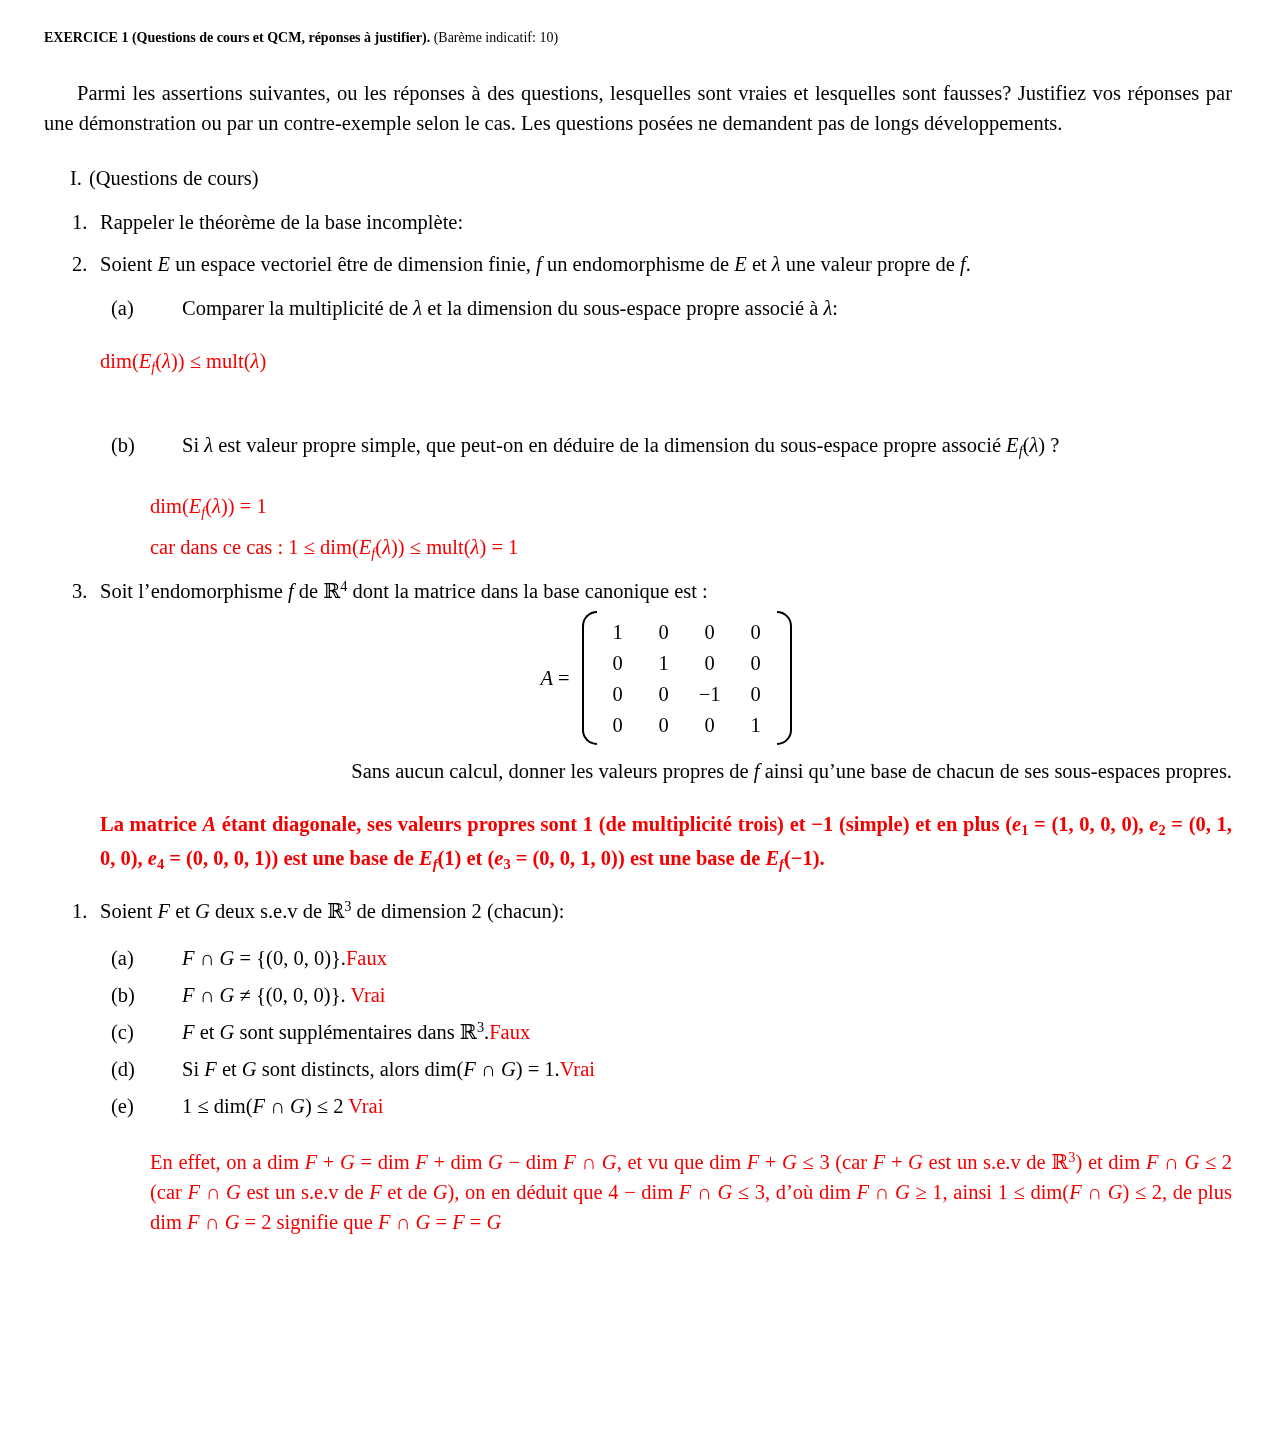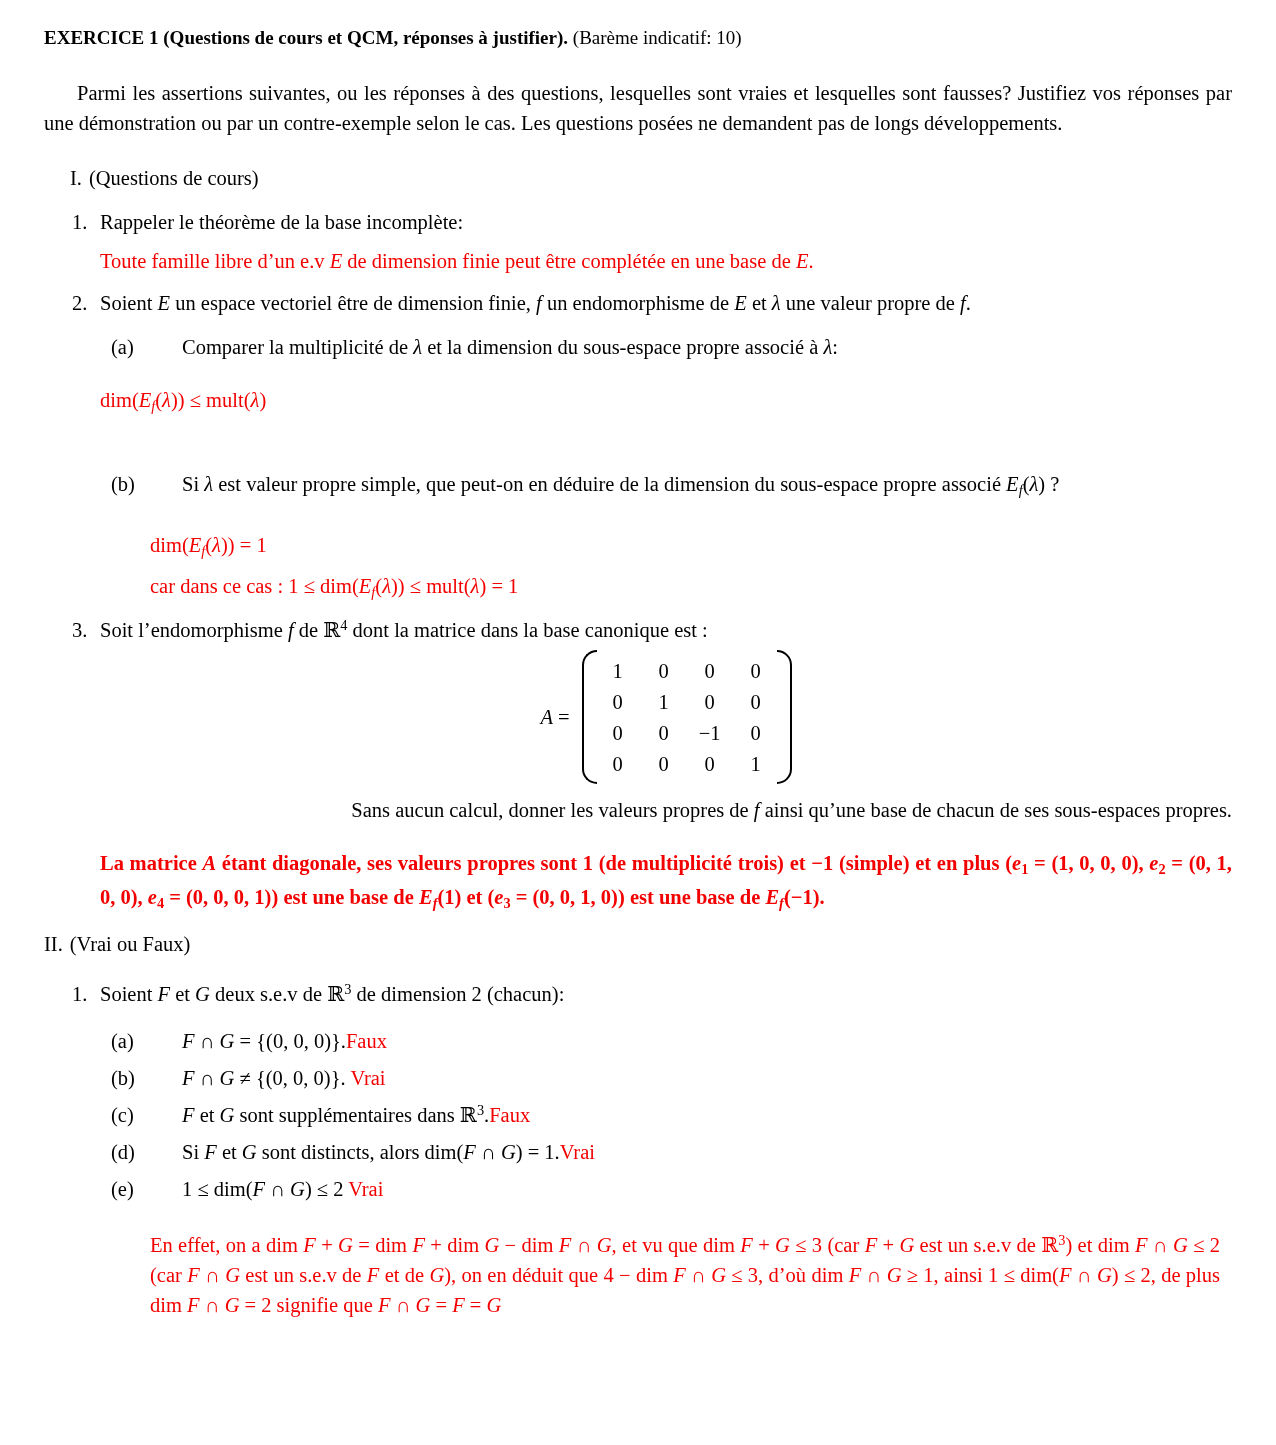--- a/index.html
+++ b/index.html
@@ -7,21 +7,21 @@
   html, body { margin: 0; padding: 0; }
   body {
     width: 1276px; height: 1445px;
     background: #ffffff; color: #000000;
     font-family: "Liberation Serif", "DejaVu Serif", serif;
     font-size: 20.5px;
     overflow: hidden;
   }
   .page { padding: 24px 44px 0 44px; }
 
-  .title { font-size: 19px; line-height: 28px; }
+  .title { font-size: 14px; line-height: 28px; }
   .title .b { font-weight: bold; }
 
   .intro {
     margin: 26px 0 0 0;
     text-indent: 33px;
     text-align: justify;
     line-height: 30px;
   }
 
   .sec-head { line-height: 28px; }
@@ -70,21 +70,21 @@
     text-align: center; line-height: 28px;
   }
 
   .followup { margin: 12px 0 0 32px; line-height: 28px; text-align: right; }
   .ans3 { margin: 22px 0 0 56px; text-align: justify; line-height: 34px; font-weight: bold; }
 
   .s2q1 { margin-top: 22px; }
   .vf { margin-top: 7px; line-height: 30px; }
   .vf-first { margin-top: 18px; }
 
-  .justif { margin: 26px 12px 0 106px; text-align: justify; line-height: 30px; }
+  .justif { margin: 26px 0 0 106px; text-align: justify; line-height: 30px; }
 
   .red { color: var(--red); }
   .i { font-style: italic; }
   .sub { font-size: 0.7em; vertical-align: -0.3em; line-height: 1; }
   .sup { font-size: 0.7em; vertical-align: 0.5em; line-height: 1; }
   p { margin: 0; }
 </style>
 </head>
 <body>
 
@@ -97,21 +97,20 @@
   <p class="intro">Parmi les assertions suivantes, ou les réponses à des questions, lesquelles sont vraies et lesquelles sont fausses? Justifiez vos réponses par une démonstration ou par un contre-exemple selon le cas. Les questions posées ne demandent pas de longs développements.</p>
 
   <div class="sec-head sec1-head">
     <span class="sec-label">I.</span><span>(Questions de cours)</span>
   </div>
 
   <div class="item q1">
     <span class="num">1.</span>
     <div class="body">Rappeler le théorème de la base incomplète:</div>
   </div>
-  <div class="ans1 red"><span>Toute famille libre d’un e.v </span><span class="i">E</span><span> de dimension finie peut être complétée en une base de </span><span class="i">E</span><span>.</span></div>
 
   <div class="item q2">
     <span class="num">2.</span>
     <div class="body"><span>Soient </span><span class="i">E</span><span> un espace vectoriel être de dimension finie, </span><span class="i">f</span><span> un endomorphisme de </span><span class="i">E</span><span> et </span><span class="i">λ</span><span> une valeur propre de </span><span class="i">f</span><span>.</span></div>
   </div>
 
   <div class="subitem q2a">
     <span class="lbl">(a)</span>
     <div class="body"><span>Comparer la multiplicité de </span><span class="i">λ</span><span> et la dimension du sous-espace propre associé à </span><span class="i">λ</span><span>:</span></div>
   </div>
@@ -150,23 +149,20 @@
         <span class="mcell">0</span>
         <span class="mcell">1</span>
       </span>
     <span class="paren paren-r"></span>
   </div>
 
   <div class="followup"><span>Sans aucun calcul, donner les valeurs propres de </span><span class="i">f</span><span> ainsi qu’une base de chacun de ses sous-espaces propres.</span></div>
 
   <p class="ans3 red"><span>La matrice </span><span class="i">A</span><span> étant diagonale, ses valeurs propres sont 1 (de multiplicité trois) et −1 (simple) et en plus (</span><span class="i">e</span><span class="sub">1</span><span> = (1, 0, 0, 0), </span><span class="i">e</span><span class="sub">2</span><span> = (0, 1, 0, 0), </span><span class="i">e</span><span class="sub">4</span><span> = (0, 0, 0, 1)) est une base de </span><span class="i">E</span><span class="i sub">f</span><span>(1) et (</span><span class="i">e</span><span class="sub">3</span><span> = (0, 0, 1, 0)) est une base de </span><span class="i">E</span><span class="i sub">f</span><span>(−1).</span></p>
 
-  <div class="sec-head sec2-head">
-    <span class="sec-label">II.</span><span>(Vrai ou Faux)</span>
-  </div>
 
   <div class="item s2q1">
     <span class="num">1.</span>
     <div class="body"><span>Soient </span><span class="i">F</span><span> et </span><span class="i">G</span><span> deux s.e.v de </span><span>ℝ</span><span class="sup">3</span><span> de dimension 2 (chacun):</span></div>
   </div>
 
   <div class="subitem vf vf-first">
     <span class="lbl">(a)</span>
     <div class="body"><span class="i">F</span><span> ∩ </span><span class="i">G</span><span> = {(0, 0, 0)}.</span><span class="red">Faux</span></div>
   </div>

